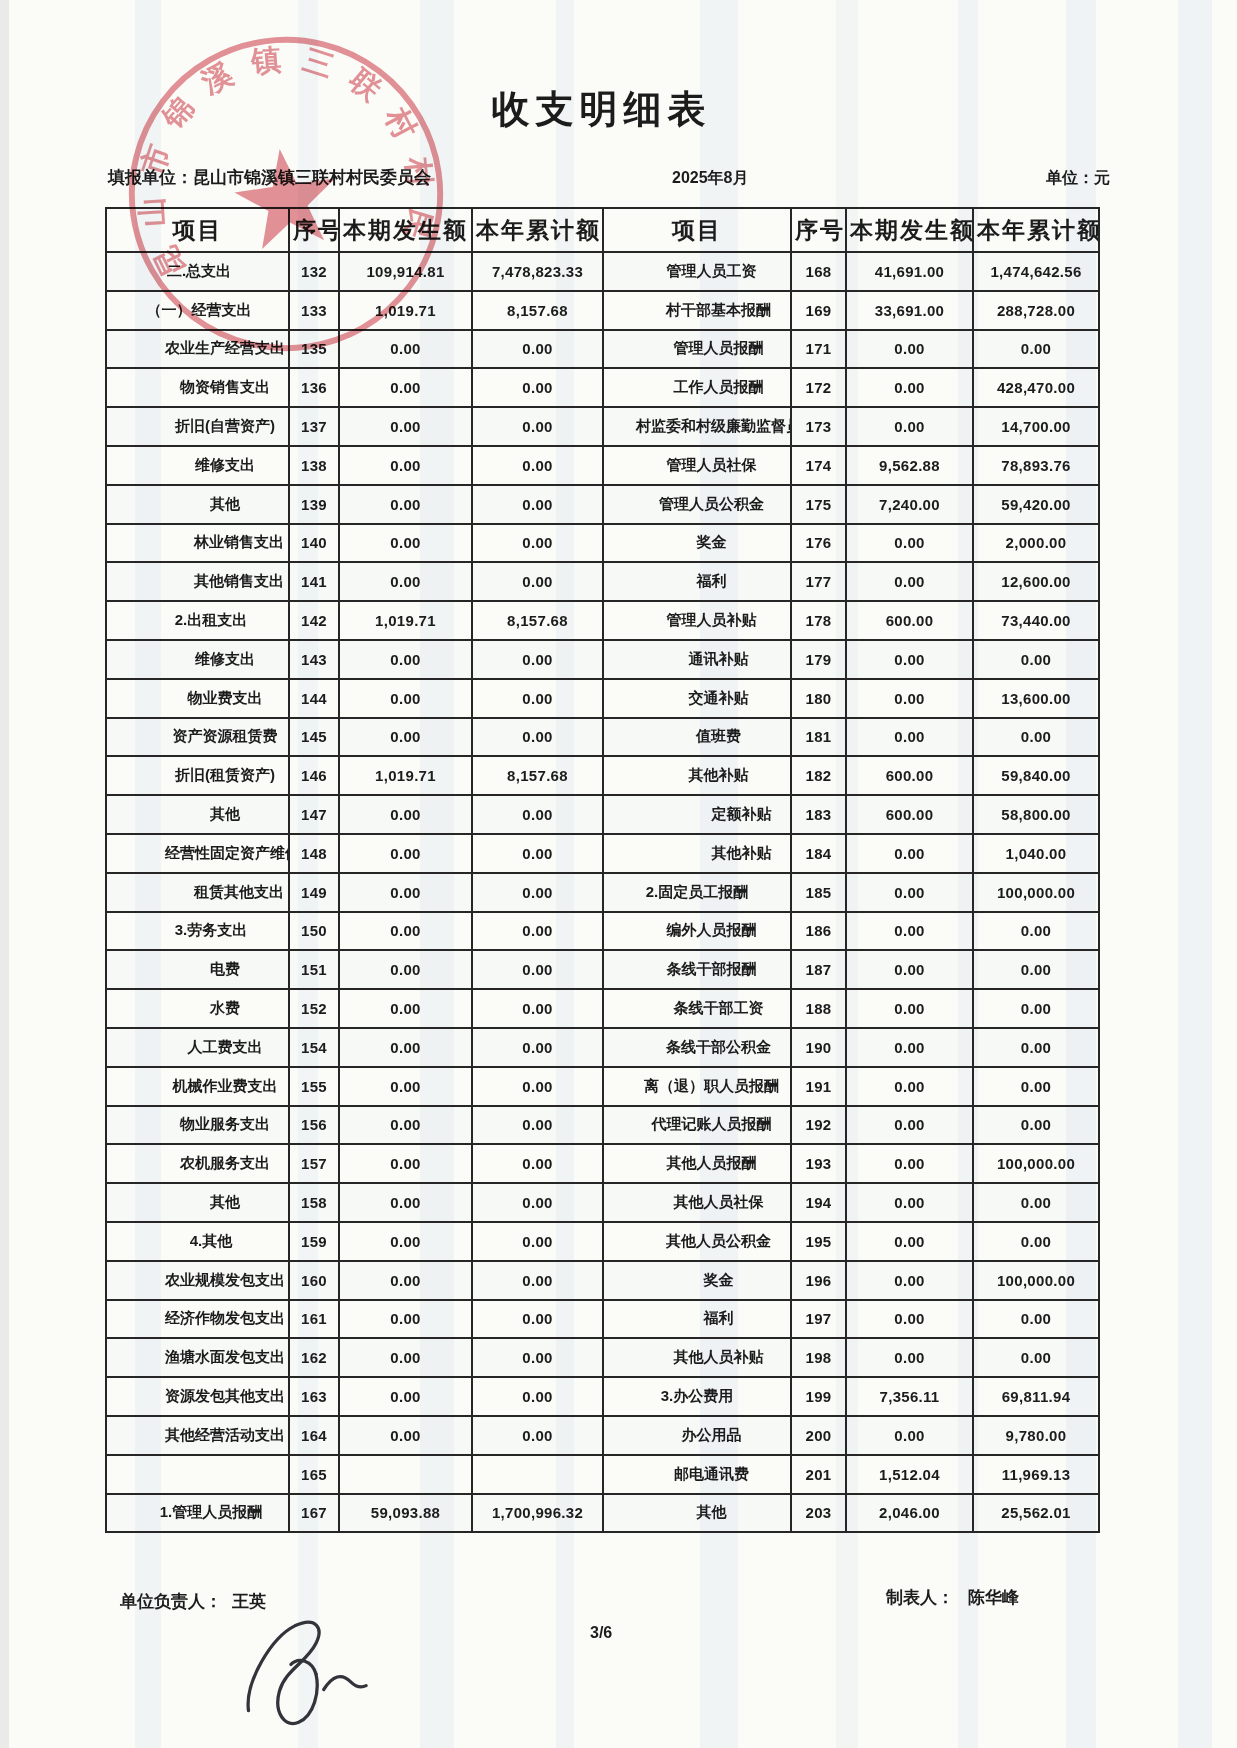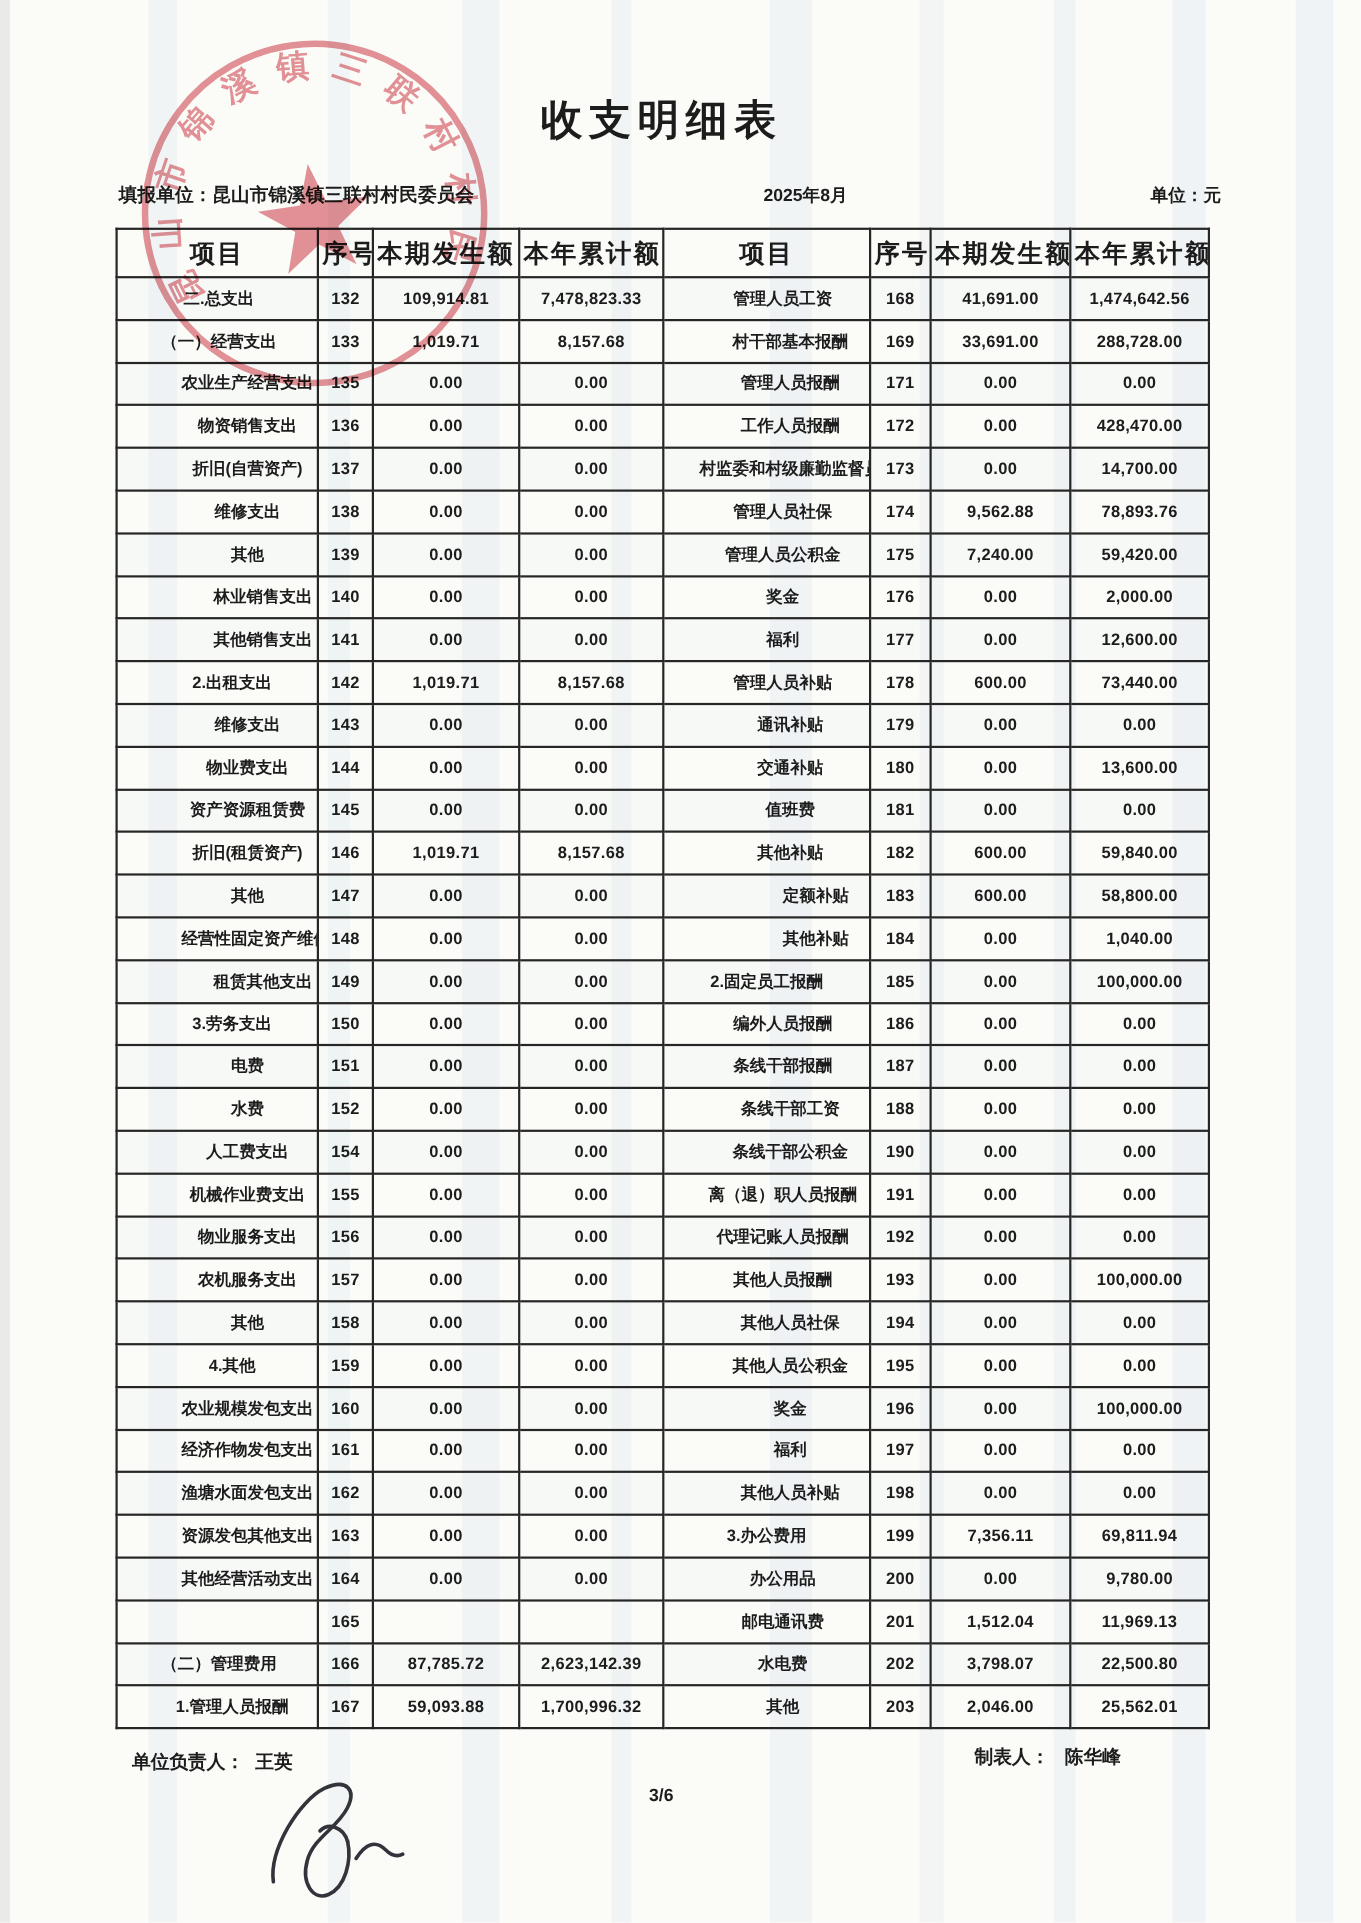--- a/index.html
+++ b/index.html
@@ -10,21 +10,21 @@
     color:#1c1c1c;
   }
   .band{position:absolute;top:0;bottom:0;pointer-events:none;}
   .edge{position:absolute;left:0;top:0;bottom:0;width:9px;background:rgba(90,95,105,.10);}
   .page-title{
     position:absolute;left:105px;top:84px;width:993px;text-align:center;
     font-size:38px;font-weight:700;letter-spacing:6px;
   }
   .meta{position:absolute;font-size:16px;font-weight:700;white-space:nowrap;}
   #reportUnit{left:108px;top:166px;font-size:17px;}
-  #period{left:694px;top:168px;text-align:right;}
+  #period{left:672px;top:168px;text-align:right;}
   #currency{left:1046px;top:168px;}
 
   table.sheet{
     position:absolute;left:105px;top:207px;width:993px;
     border-collapse:collapse;table-layout:fixed;
     background:transparent;
   }
   table.sheet th,table.sheet td{
     border:2px solid #262626;
     padding:0 3px;overflow:hidden;white-space:nowrap;
@@ -416,30 +416,20 @@
         <td class="item L lvl0"></td>
         <td class="no">165</td>
         <td class="num"></td>
         <td class="num"></td>
         <td class="item R lvl1">邮电通讯费</td>
         <td class="no">201</td>
         <td class="num">1,512.04</td>
         <td class="num">11,969.13</td>
       </tr>
       <tr>
-        <td class="item L lvl0">（二）管理费用</td>
-        <td class="no">166</td>
-        <td class="num">87,785.72</td>
-        <td class="num">2,623,142.39</td>
-        <td class="item R lvl1">水电费</td>
-        <td class="no">202</td>
-        <td class="num">3,798.07</td>
-        <td class="num">22,500.80</td>
-      </tr>
-      <tr>
         <td class="item L lvl1">1.管理人员报酬</td>
         <td class="no">167</td>
         <td class="num">59,093.88</td>
         <td class="num">1,700,996.32</td>
         <td class="item R lvl1">其他</td>
         <td class="no">203</td>
         <td class="num">2,046.00</td>
         <td class="num">25,562.01</td>
       </tr>
     </tbody>

